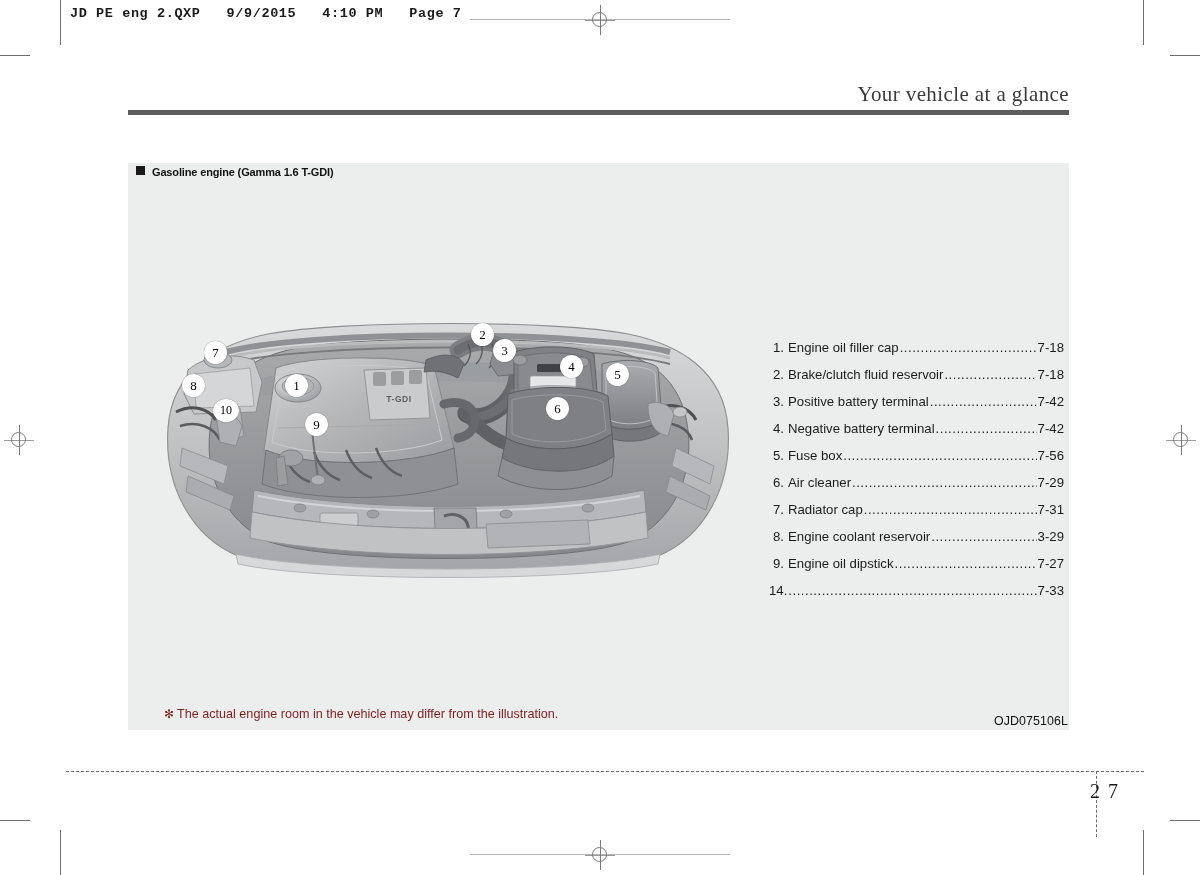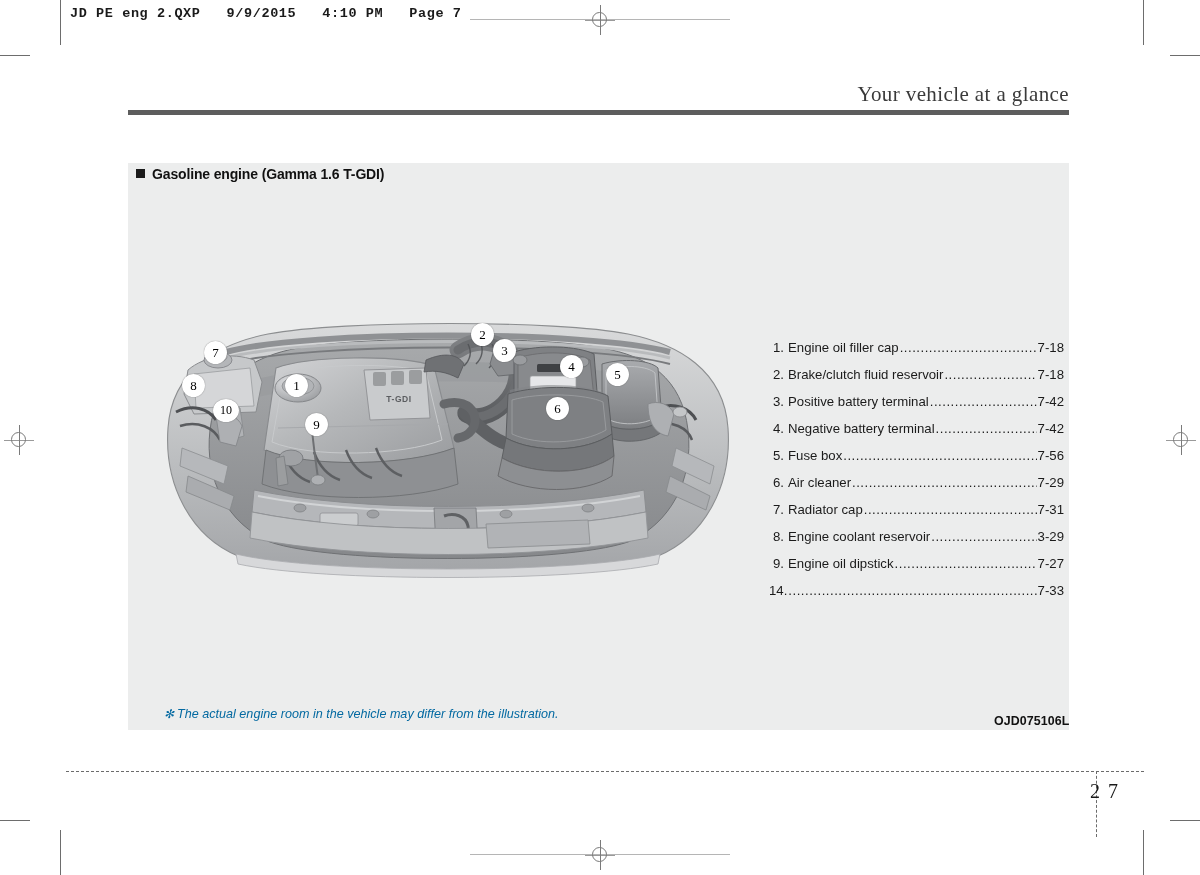--- a/index.html
+++ b/index.html
@@ -95,21 +95,21 @@
     top: 163px;
     width: 941px;
     height: 567px;
     background: #eceded;
   }
 
   .section-heading {
     position: absolute;
     left: 8px;
     top: 3px;
-    font-size: 14px;
+    font-size: 11px;
     font-weight: bold;
     color: #111;
     letter-spacing: -0.15px;
     white-space: nowrap;
   }
   .bullet-sq {
     display: inline-block;
     width: 9px;
     height: 9px;
     background: #1a1a1a;
@@ -153,23 +153,22 @@
   .lg-page {
     flex: 0 0 auto;
   }
 
   
   .footnote {
     position: absolute;
     left: 36px;
     bottom: 9px;
     font-size: 12.6px;
-    color: #0369a1;
+    color: #7f1d1d;
     white-space: nowrap;
-    font-style: italic;
   }
   .footnote .star {
     font-size: 12px;
     margin-right: 3px;
   }
 
   
   .fig-code {
     position: absolute;
     right: 0px;
@@ -513,21 +512,21 @@
       </div>
 
     </div>
 
     <div class="footnote">
       <span class="star">✻</span><span>The actual engine room in the vehicle may differ from the illustration.</span>
     </div>
 
   </div>
 
-  <div class="fig-code" style="position:absolute; left:994px; top:714px;font-weight:bold;">OJD075106L</div>
+  <div class="fig-code" style="position:absolute; left:994px; top:714px;">OJD075106L</div>
 
   <div class="foot-dash"></div>
   <div class="foot-vdash"></div>
   <div class="foot-pageno">
     <span class="pn-left">2</span>
     <span class="pn-right">7</span>
   </div>
 
 </div>
 

